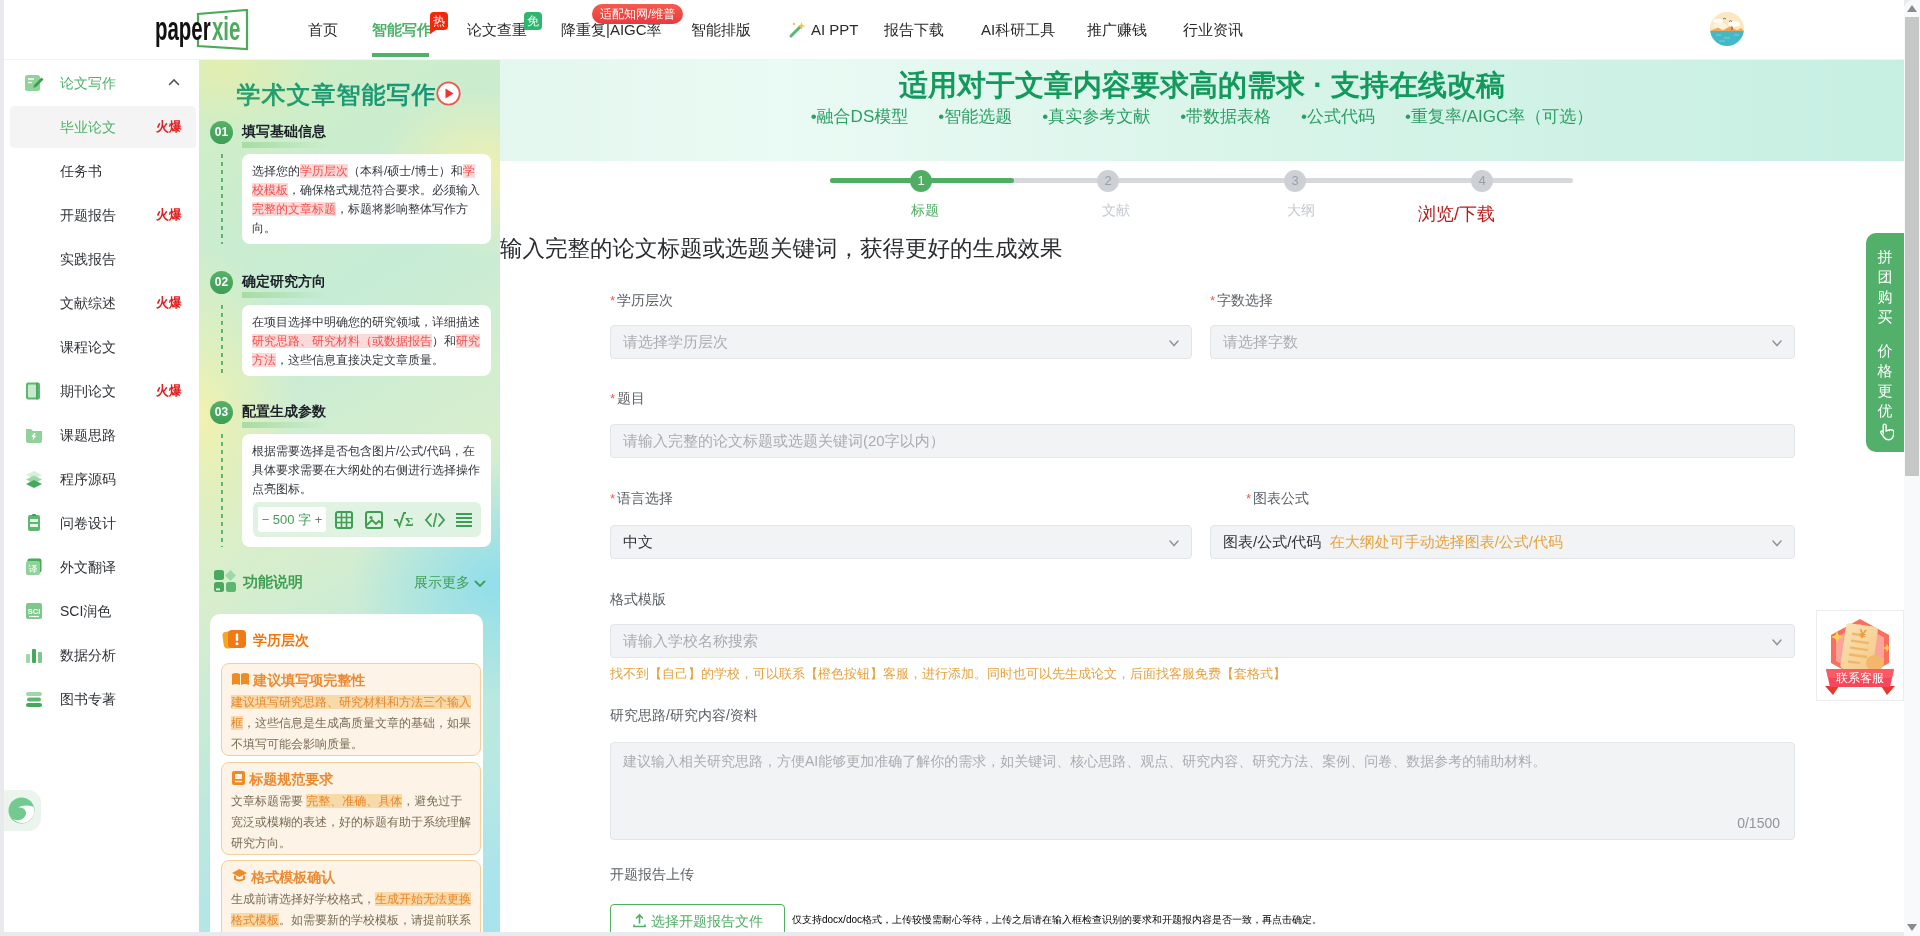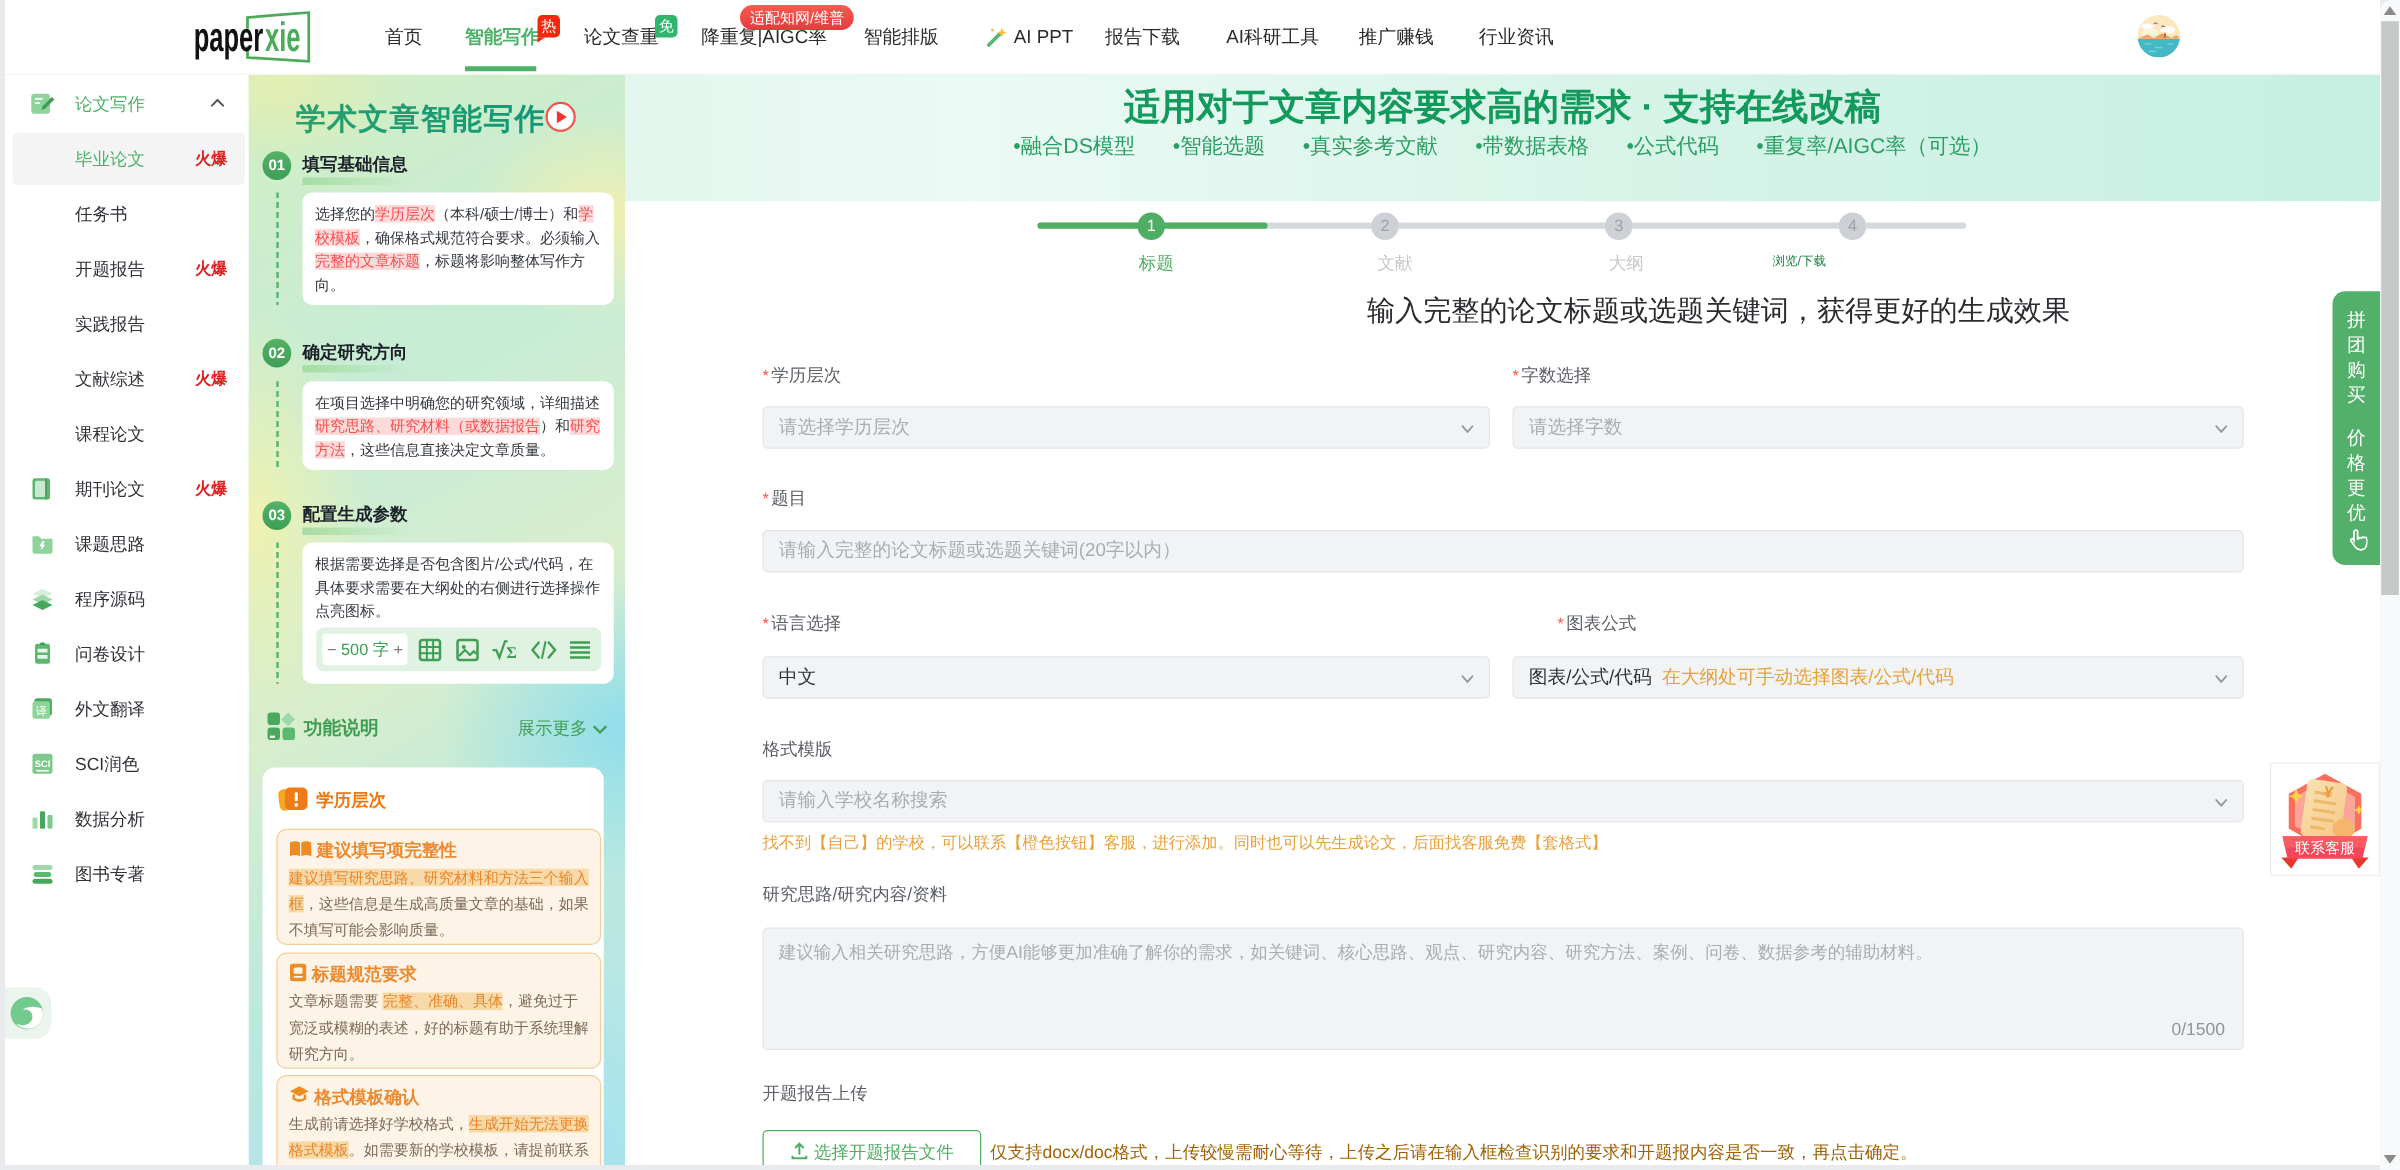--- a/index.html
+++ b/index.html
@@ -286,23 +286,23 @@
 
   <div class="abs" style="left:330px;top:118px;width:743px;height:5px;background:#d6d9dc;border-radius:3px;"></div>
   <div class="abs" style="left:330px;top:118px;width:184px;height:5px;background:#4fae63;border-radius:3px;"></div>
   <div class="abs" style="left:410px;top:110px;width:22px;height:22px;border-radius:50%;background:#4fae63;color:#fff;font-size:13px;text-align:center;line-height:22px;">1</div>
   <div class="abs" style="left:597px;top:110px;width:22px;height:22px;border-radius:50%;background:#cdd1d5;color:#9ba1a8;font-size:13px;text-align:center;line-height:22px;">2</div>
   <div class="abs" style="left:784px;top:110px;width:22px;height:22px;border-radius:50%;background:#cdd1d5;color:#9ba1a8;font-size:13px;text-align:center;line-height:22px;">3</div>
   <div class="abs" style="left:971px;top:110px;width:22px;height:22px;border-radius:50%;background:#cdd1d5;color:#9ba1a8;font-size:13px;text-align:center;line-height:22px;">4</div>
   <div class="abs" style="left:411px;top:142px;font-size:14px;color:#4fae63;">标题</div>
   <div class="abs" style="left:602px;top:142px;font-size:14px;color:#c4c8cc;">文献</div>
   <div class="abs" style="left:787px;top:142px;font-size:14px;color:#c4c8cc;">大纲</div>
-  <div class="abs" style="left:918px;top:142px;font-size:10px;color:#15803d;">浏览/下载</div>
-
-  <div class="abs" style="left:0;top:173px;width:1156px;text-align:right;font-size:22.5px;font-weight:500;color:#2a2c30;">输入完整的论文标题或选题关键词，获得更好的生成效果</div>
+  <div class="abs" style="left:918px;top:142px;font-size:18px;color:#b91c1c;">浏览/下载</div>
+
+  <div class="abs" style="left:0;top:173px;width:1156px;text-align:left;font-size:22.5px;font-weight:500;color:#2a2c30;">输入完整的论文标题或选题关键词，获得更好的生成效果</div>
 
   <div class="label" style="left:110px;top:232px;"><span class="star">*</span>学历层次</div>
   <div class="label" style="left:710px;top:232px;"><span class="star">*</span>字数选择</div>
   <div class="sel" style="left:710px;top:265px;width:585px;">请选择字数<svg class="chev" width="12" height="12" viewBox="0 0 12 12">
           <path d="M2 4 L6 8.5 L10 4" stroke="#8f959c" stroke-width="1.5" fill="none" stroke-linecap="round"></path>
         </svg></div>
   <div class="sel" style="left:110px;top:265px;width:582px;">请选择学历层次<svg class="chev" width="12" height="12" viewBox="0 0 12 12">
           <path d="M2 4 L6 8.5 L10 4" stroke="#8f959c" stroke-width="1.5" fill="none" stroke-linecap="round"></path>
         </svg></div>
   <div class="label" style="left:110px;top:330px;"><span class="star">*</span>题目</div>
@@ -326,21 +326,21 @@
     <div class="abs" style="right:14px;bottom:8px;font-size:14px;color:#8f959c;">0/1500</div>
   </div>
   <div class="label" style="left:110px;top:806px;">开题报告上传</div>
   <div class="abs" style="left:110px;top:844px;width:175px;height:40px;border:1px solid #4fae63;border-radius:4px;background:#fff;color:#4fae63;font-size:14px;text-align:center;line-height:32px;">
     <svg width="15" height="15" viewBox="0 0 15 15" style="vertical-align:-2px;">
           <path d="M7.5 10 L7.5 2 M4.5 5 L7.5 2 L10.5 5" stroke="#4fae63" stroke-width="1.6" fill="none" stroke-linecap="round"></path>
           <path d="M2 11.5 v2 h11 v-2" stroke="#4fae63" stroke-width="1.6" fill="none"></path>
         </svg>
     选择开题报告文件
   </div>
-  <div class="abs" style="left:292px;top:853px;font-size:14px;color:#a16207;">仅支持docx/doc格式，上传较慢需耐心等待，上传之后请在输入框检查识别的要求和开题报内容是否一致，再点击确定。</div>
+  <div class="abs" style="left:292px;top:853px;font-size:10px;color:#000000;">仅支持docx/doc格式，上传较慢需耐心等待，上传之后请在输入框检查识别的要求和开题报内容是否一致，再点击确定。</div>
 </div>
 
 <div class="gtab">
   <div class="abs" style="left:0;top:14px;width:38px;text-align:center;font-size:15px;color:#fff;line-height:20px;letter-spacing:0;">拼<br>团<br>购<br>买<br><span style="display:block;height:14px;"></span>价<br>格<br>更<br>优</div>
   <svg class="abs" style="left:12px;top:190px;" width="16" height="19" viewBox="0 0 16 19">
   <path d="M5.2 9.5 V2.6 a1.45 1.45 0 0 1 2.9 0 V8 h.7 c.5 -1 1.6 -1.2 2.4 -.6 c.5 -.8 1.5 -.9 2.2 -.4 c.9 -.4 2 .1 2.2 1.2 c.2 1.2 .2 3.6 -.6 5.6 c-.7 1.8 -2 3 -4.3 3 c-2.3 0 -3.4 -.6 -4.5 -2.3 l-3.3 -4.6 c-.7 -1 .3 -2.2 1.4 -1.8 Z" fill="none" stroke="#fff" stroke-width="1.4"></path>
 </svg>
 </div>
 
 <div class="kefu">

